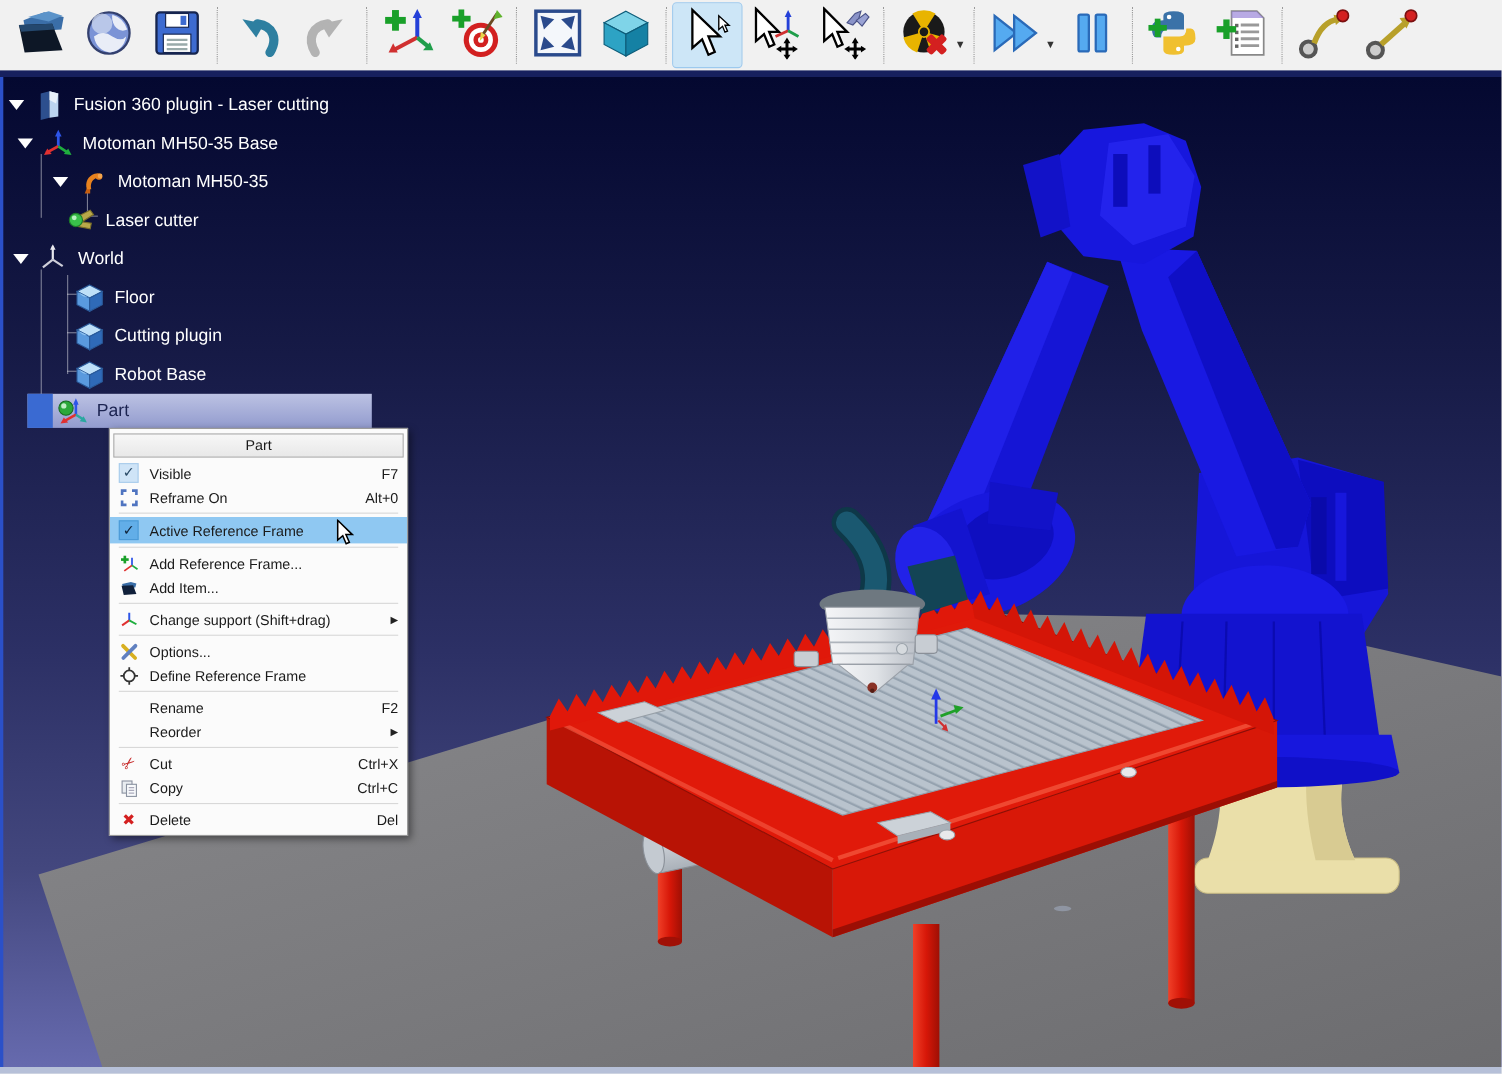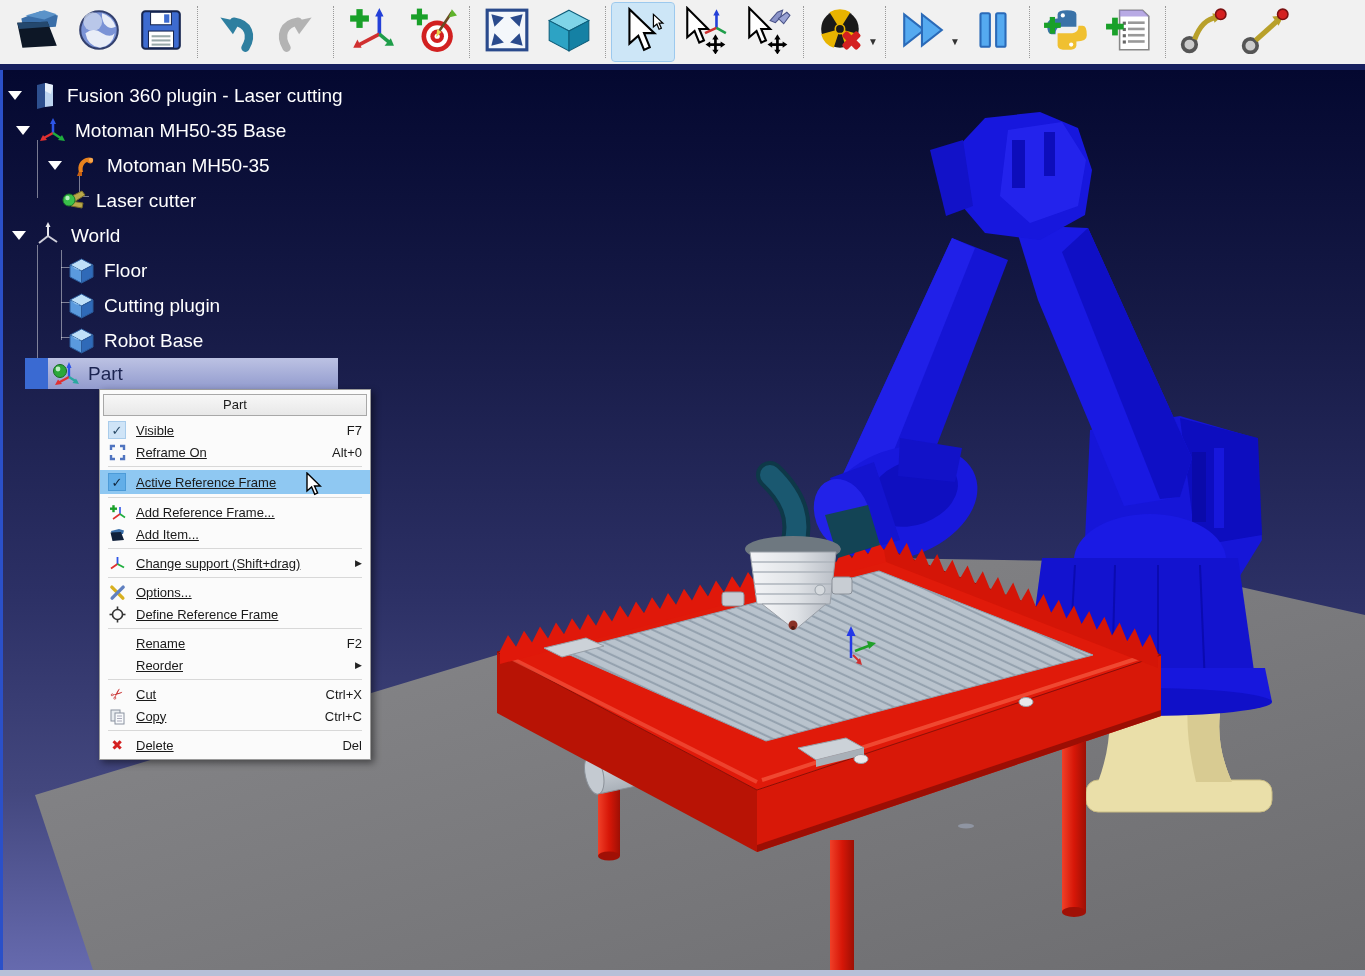--- a/index.html
+++ b/index.html
@@ -13,21 +13,21 @@
   .tb-btn.active{background:#cde6f7;outline:1px solid #9cc9ee;}
   .tb-sep{width:1px;height:52px;border-left:1px dotted #9a9a9a;margin:0 5px;flex:0 0 auto;}
   .tb-caret{font-size:10px;color:#333;margin:18px 2px 0 -4px;flex:0 0 auto;}
   
   .viewport{position:absolute;left:0;top:70px;width:1365px;height:900px;
     background:linear-gradient(#040830 0%,#161a46 28%,#2c3065 58%,#43477e 80%,#666aae 100%);}
   .viewport-left-border{position:absolute;left:0;top:0;width:3px;height:100%;background:#2b50c8;}
   .bottom-strip{position:absolute;left:0;top:970px;width:1365px;height:6px;background:#b6c0d8;}
   .scene-svg{position:absolute;left:0;top:0;width:1365px;height:900px;}
   
-  .tree{position:absolute;left:0;top:8px;width:420px;color:#fff;font-size:19px;}
+  .tree{position:absolute;left:0;top:8px;width:420px;color:#fff;font-size:16px;}
   .tree-row{height:35px;display:flex;align-items:center;gap:9px;position:relative;}
   .tree-arrow{width:0;height:0;border-left:7px solid transparent;border-right:7px solid transparent;
     border-top:9px solid #fff;flex:0 0 auto;}
   .tree-icon{width:27px;height:27px;flex:0 0 auto;}
   .tree-icon svg{width:27px;height:27px;}
   .tree-label{white-space:nowrap;}
   .guide{position:absolute;background:rgba(255,255,255,.45);}
   .sel-bar{position:absolute;left:25px;top:0;width:313px;height:31px;display:flex;align-items:center;gap:9px;
     background:linear-gradient(#bcc2e3,#929bce);}
   .sel-block{position:absolute;left:0;top:0;width:23px;height:31px;background:#3a6ad2;}
@@ -38,21 +38,21 @@
     box-shadow:3px 3px 7px rgba(0,0,0,.45);padding:2px 0 3px 0;box-sizing:border-box;font-size:13px;color:#1a1a1a;}
   .menu-title{margin:2px 3px 3px 3px;height:20px;line-height:20px;text-align:center;
     border:1px solid #a8a8a8;background:linear-gradient(#f7f7f7,#e8e8e8);}
   .menu-item{height:22px;display:flex;align-items:center;position:relative;padding:0 8px 0 36px;}
   .menu-item.hl{background:#8fc8f2;height:24px;}
   .menu-ico{position:absolute;left:8px;top:50%;transform:translateY(-50%);width:18px;height:18px;
     display:flex;align-items:center;justify-content:center;}
   .chk{width:18px;height:18px;background:#cfe4f7;border:1px solid #a9cceb;box-sizing:border-box;
     color:#2a4a66;font-size:13px;font-weight:bold;display:flex;align-items:center;justify-content:center;}
   .hl .chk{background:#62aee8;border-color:#4c9bd8;color:#10243a;}
-  .menu-label{flex:1;white-space:nowrap;text-decoration:underline;}
+  .menu-label{flex:1;white-space:nowrap;}
   .menu-short{color:#1a1a1a;margin-left:12px;}
   .menu-sub{font-size:9px;color:#222;margin-left:8px;}
   .menu-sep{border-top:1px solid #d8d8d8;margin:3px 8px;}
   .menu-ico svg{width:17px;height:17px;}
   
   .cursor{position:absolute;left:305px;top:472px;width:22px;height:24px;}
 </style>
 </head>
 <body>
 

